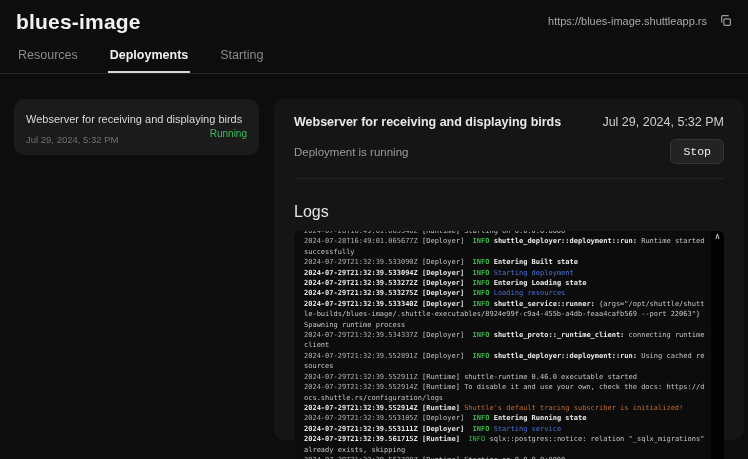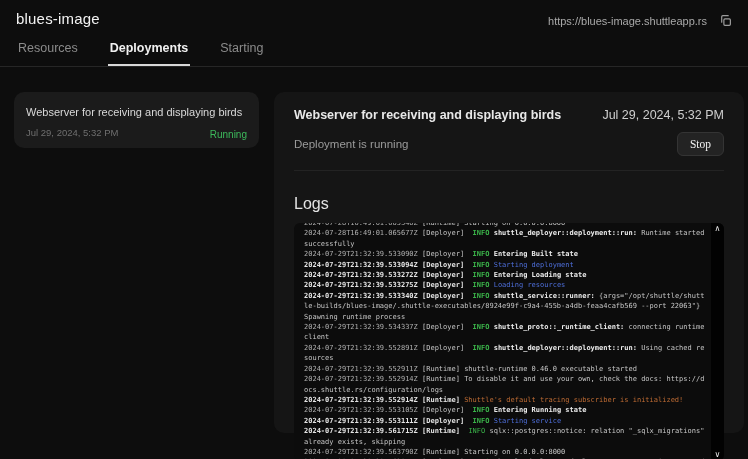--- a/index.html
+++ b/index.html
@@ -14,21 +14,21 @@
     background:#0d0d0d;
     color:#e6e6e6;
     font-family:"Liberation Sans", sans-serif;
     position:relative;
   }
   
   .topbar{
     display:flex;justify-content:space-between;align-items:flex-start;
     padding:10px 16px 0 16px;
   }
-  .page-title{font-size:15px;font-weight:normal;color:#f2f2f2;letter-spacing:.2px}
+  .page-title{font-size:21px;font-weight:bold;color:#f2f2f2;letter-spacing:.2px}
   .urlwrap{display:flex;align-items:center;gap:12px;margin-top:4px}
   .app-url{font-size:11px;color:#a9a9a9}
   .copy{display:inline-flex;cursor:pointer;opacity:.85}
   
   .tabbar{
     display:flex;gap:28px;
     padding:14px 16px 0 16px;
     border-bottom:1px solid #262626;
   }
   .tab{
@@ -48,39 +48,39 @@
     position:relative;
     background:#1b1b1b;border-radius:10px;
     padding:12px 12px 10px 12px;
     cursor:pointer;
   }
   .dep-title{
     font-size:11px;color:#d9d9d9;line-height:17px;
     word-break:break-all;max-width:225px;
   }
   .dep-status{
-    position:absolute;right:12px;top:37px;
+    position:absolute;right:12px;top:29px;
     font-size:10px;color:var(--status-green);
   }
   .dep-date{font-size:9.5px;color:#6f6f6f;margin-top:6px}
   
   .panel{
     flex:1;background:#151515;border-radius:10px;
     padding:16px 20px;height:341px;
   }
   .panel-head{display:flex;justify-content:space-between;align-items:baseline}
   .panel-title{font-size:12.5px;font-weight:bold;color:#e8e8e8}
   .panel-date{font-size:12.5px;color:#cfcfcf}
   .panel-sub{
     display:flex;justify-content:space-between;align-items:center;
     margin-top:10px;
   }
   .panel-status{font-size:11.5px;color:#9b9b9b}
   .stop-btn{
-    font-family:Liberation Serif, serif;
+    font-family:Liberation Mono, monospace;
     font-size:11.5px;color:#f0f0f0;
     background:#232323;border:1px solid #343434;border-radius:6px;
     padding:5px 12px;cursor:pointer;
   }
   .divider{border-top:1px solid #232323;margin-top:14px}
   .logs-heading{font-size:16px;color:#e3e3e3;margin-top:24px}
   
   .logbox{
     position:relative;margin-top:10px;
     background:#0c0c0c;border-radius:6px;

